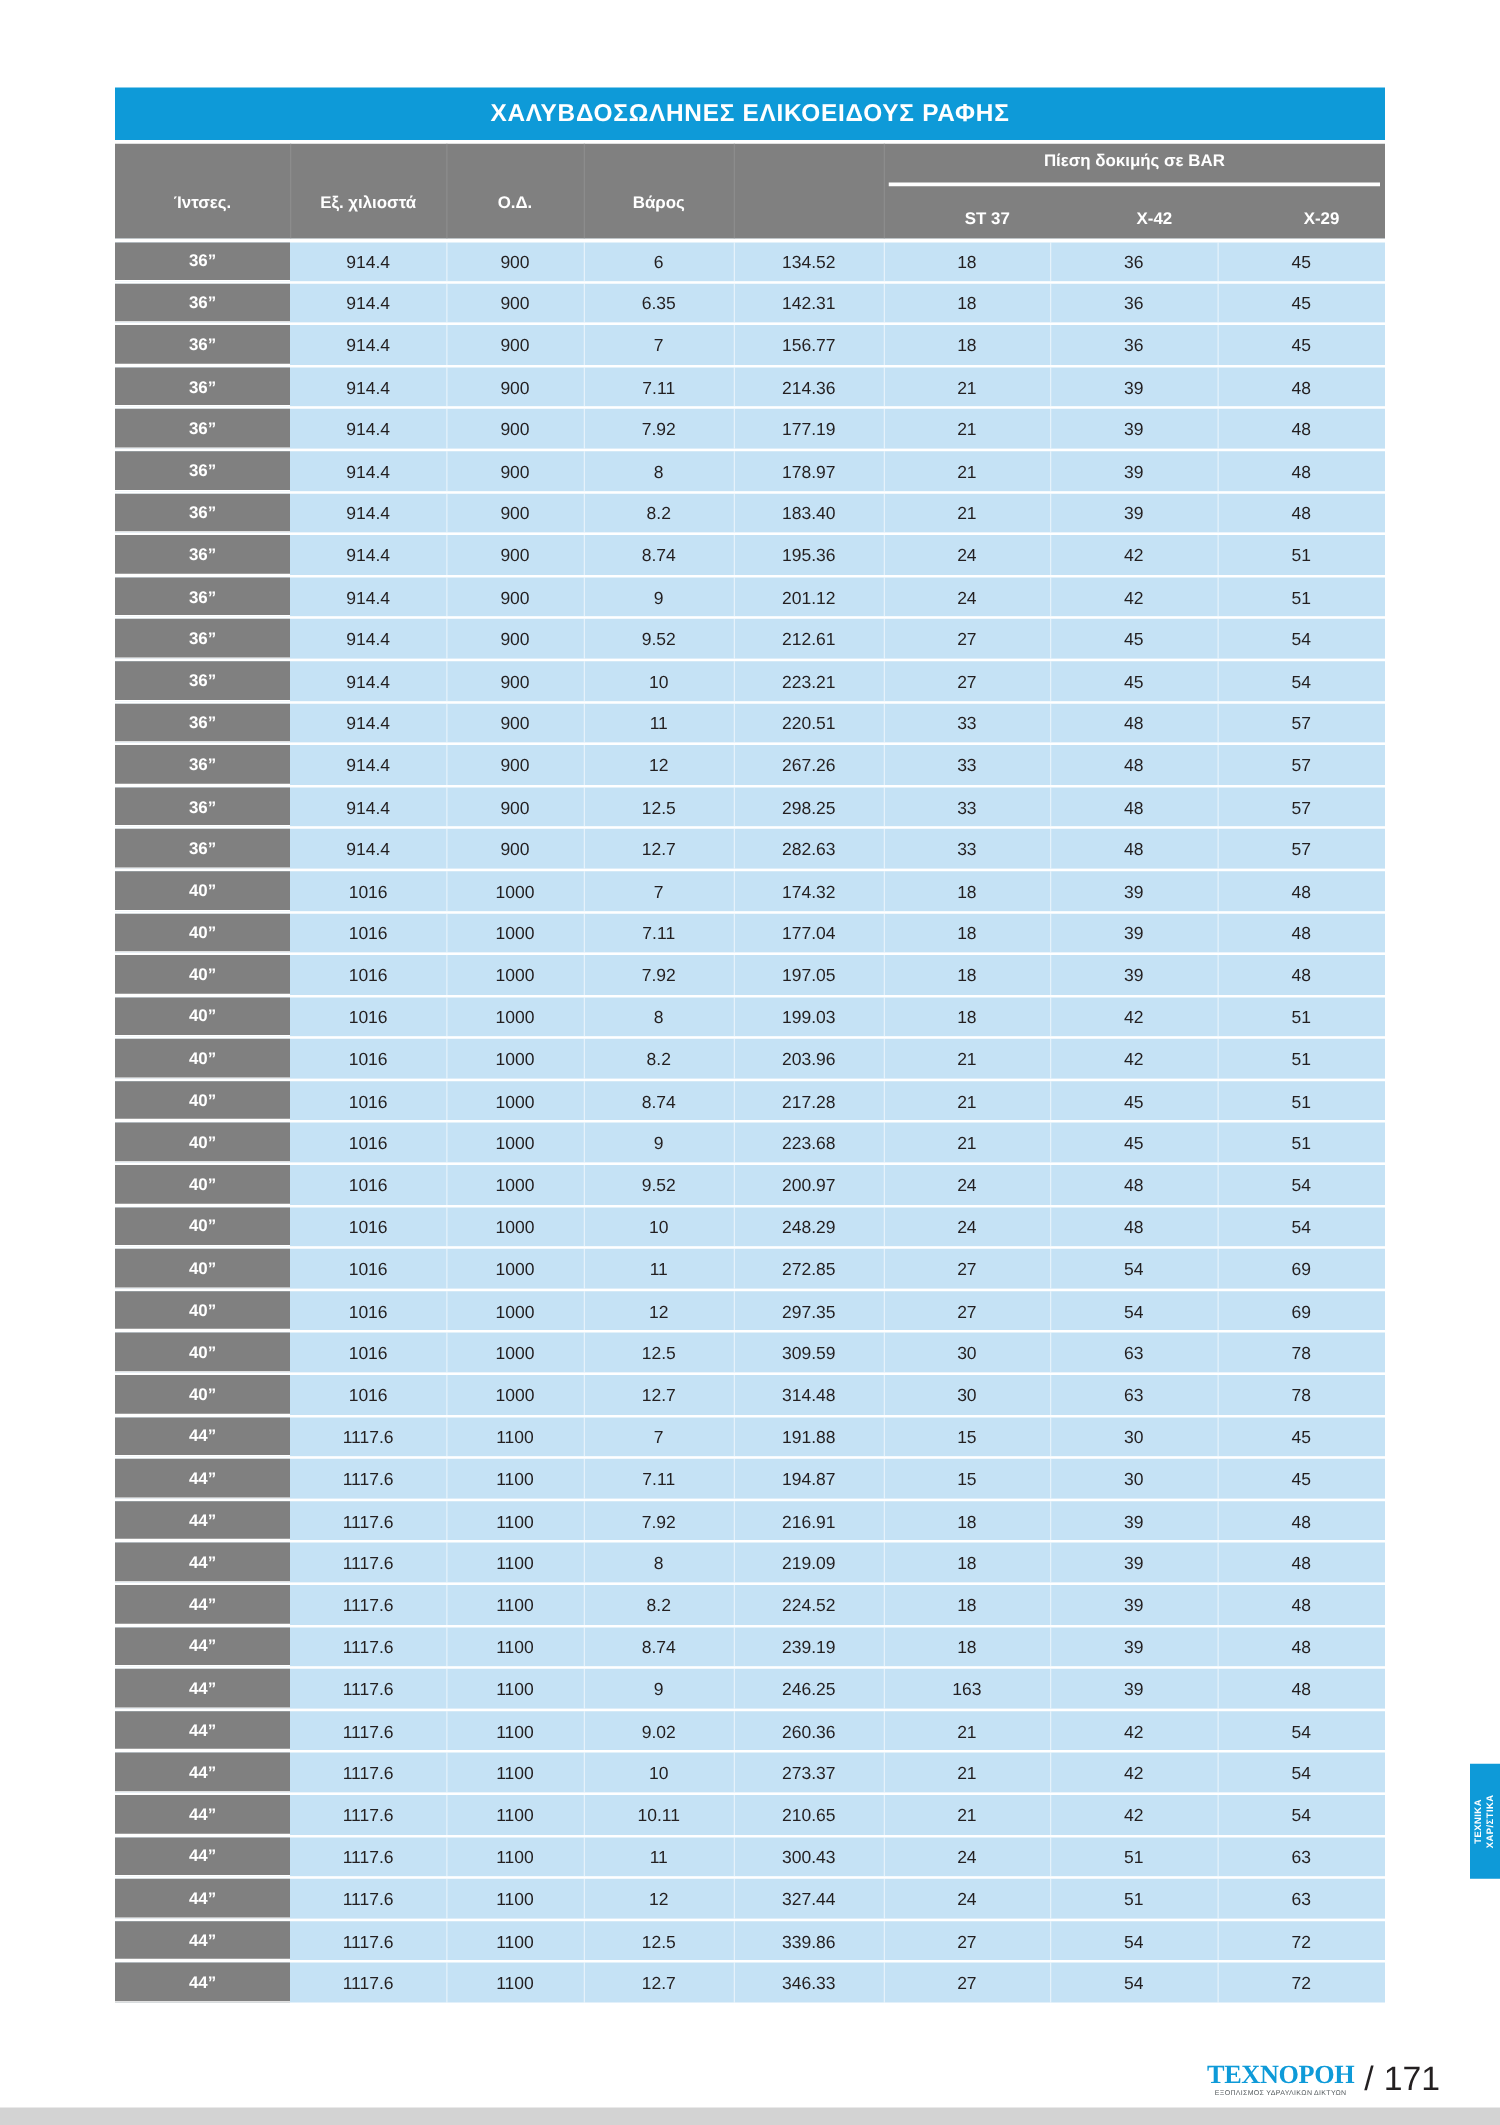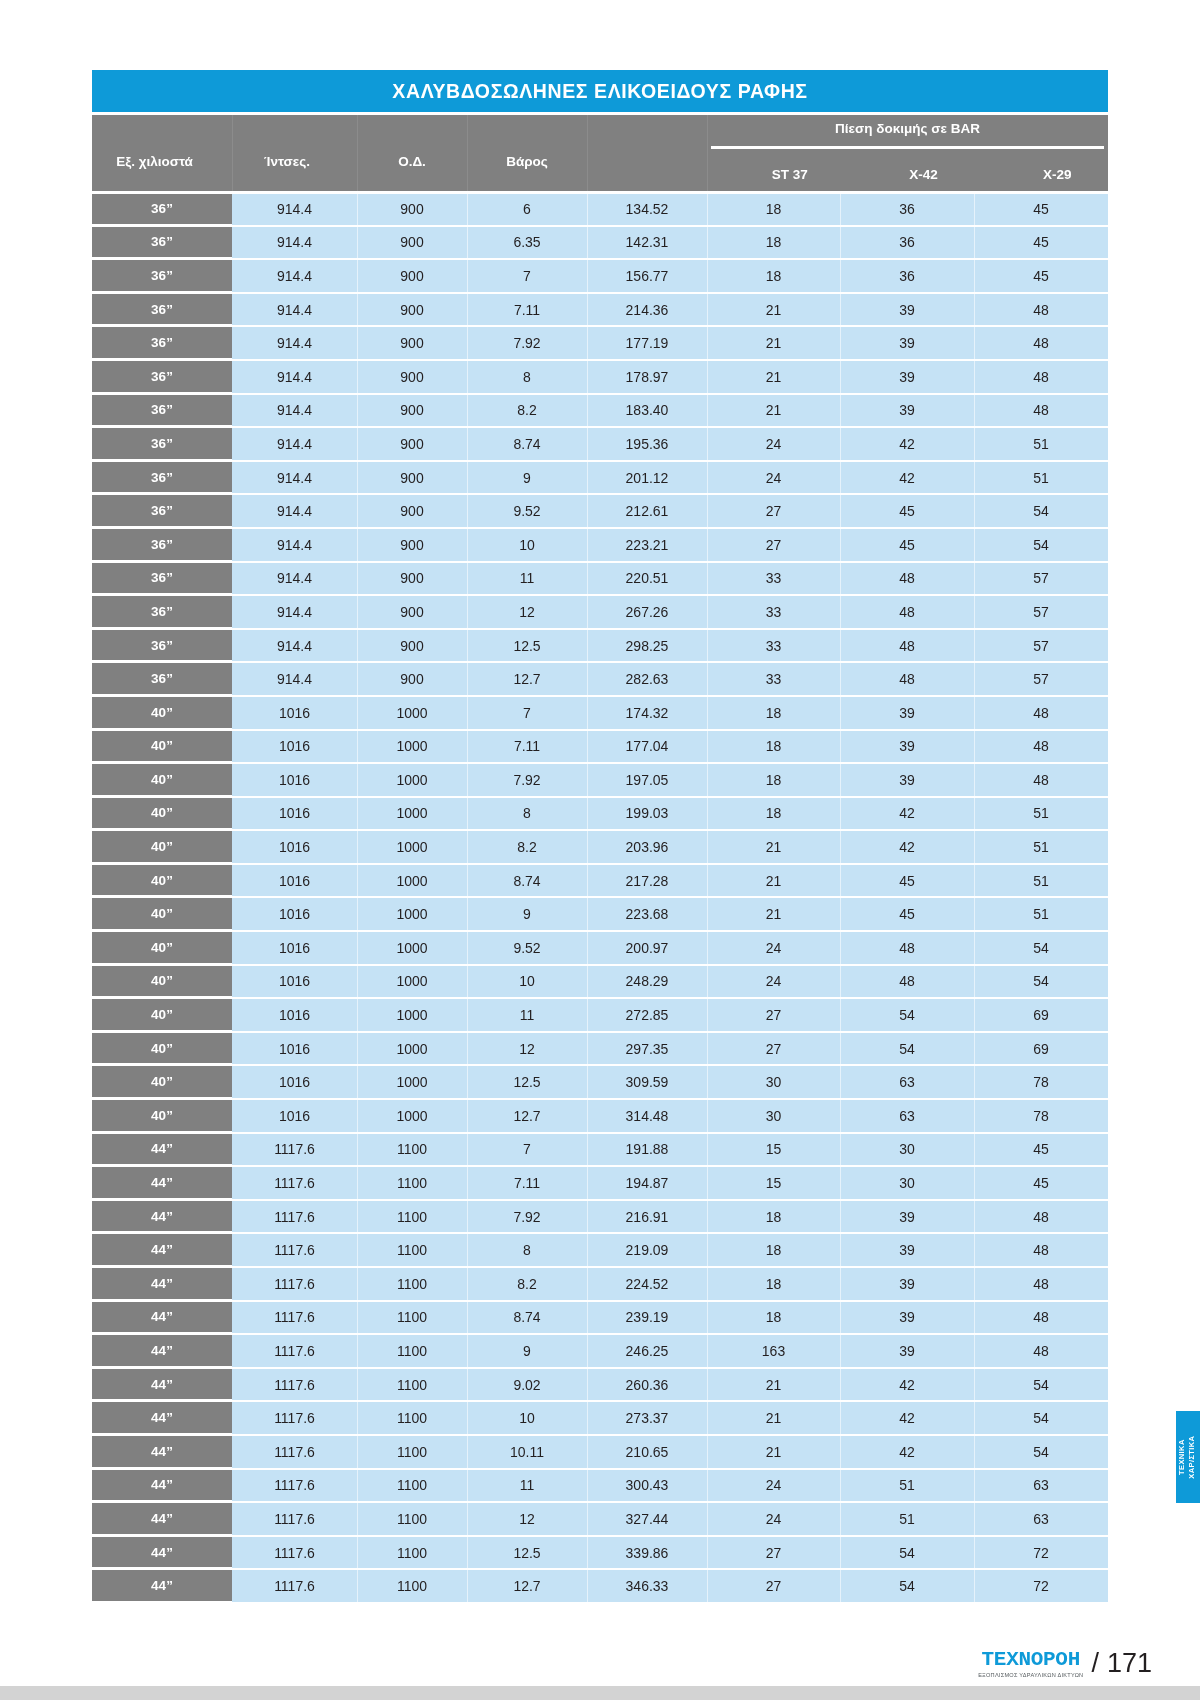--- a/index.html
+++ b/index.html
@@ -158,21 +158,21 @@
     display: flex;
     align-items: flex-end;
     gap: 8px;
   }
   .logo-block { display: flex; flex-direction: column; align-items: center; }
   .logo-main {
     color: #0e9ad8;
     font-size: 21px;
     font-weight: bold;
     letter-spacing: -0.3px;
-    font-family: Liberation Mono, monospace;
+    font-family: Liberation Serif, serif;
     line-height: 1;
   }
   .logo-sub {
     color: #555b5e;
     font-size: 5.6px;
     letter-spacing: 0.25px;
     margin-top: 2px;
     white-space: nowrap;
     font-family: "Liberation Sans", sans-serif;
   }
@@ -208,22 +208,22 @@
 <body>
 
 <div class="page">
 
   <div class="table-wrap">
 
     <div class="title-bar">ΧΑΛΥΒΔΟΣΩΛΗΝΕΣ ΕΛΙΚΟΕΙΔΟΥΣ ΡΑΦΗΣ</div>
 
     <div class="thead">
       <div class="thead-row">
+        <div class="hc c0 hc-main">Ίντσες.</div>
         <div class="hc c1 hc-main">Εξ. χιλιοστά</div>
-        <div class="hc c0 hc-main">Ίντσες.</div>
         <div class="hc c2 hc-main">Ο.Δ.</div>
         <div class="hc c4 hc-main">Βάρος</div>
         <div class="hc c5"></div>
         <div class="hc c6"></div>
         <div class="hc c7"></div>
       </div>
       <div class="hsep" style="left:140px"></div>
       <div class="hsep" style="left:265px"></div>
       <div class="hsep" style="left:375px"></div>
       <div class="hsep" style="left:495px"></div>

